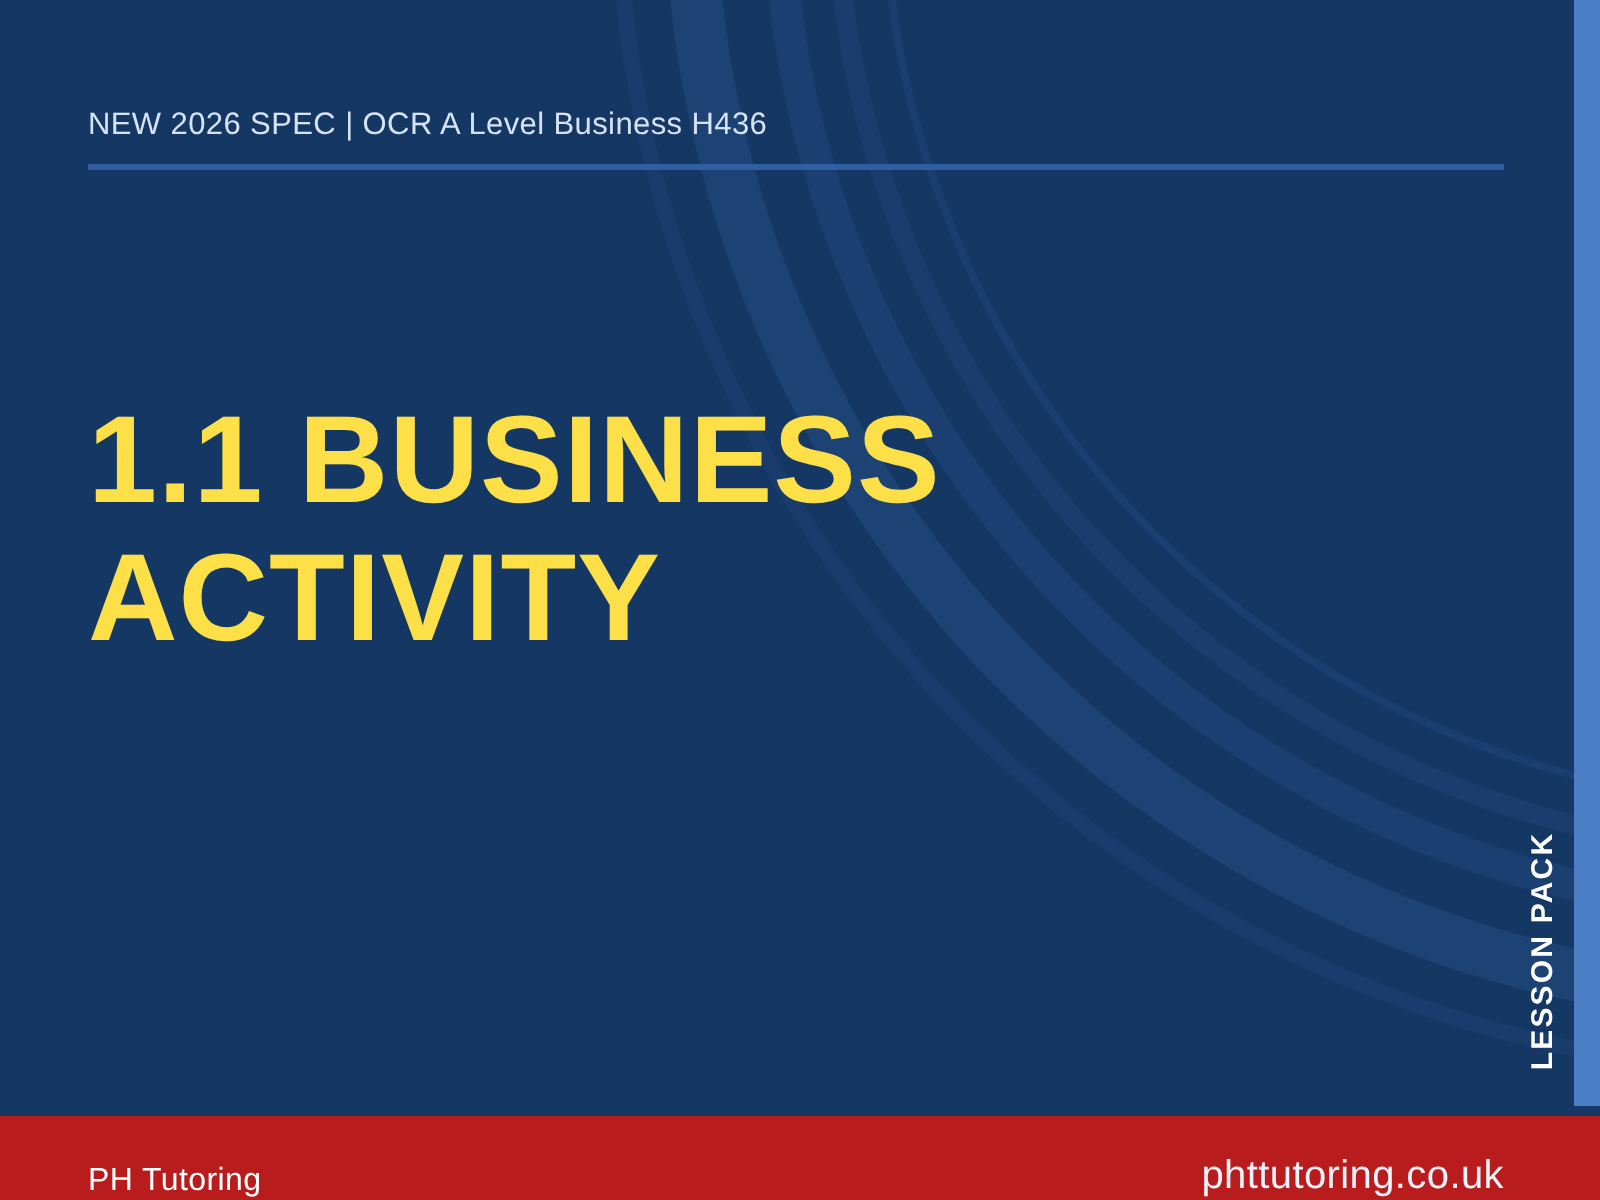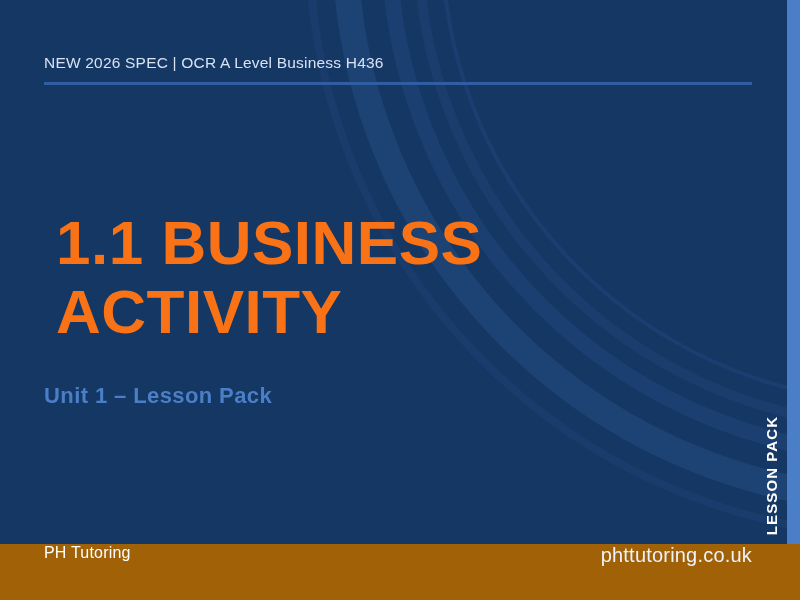--- a/index.html
+++ b/index.html
@@ -67,24 +67,24 @@
   
   #title-block {
     position: absolute;
     left: 44px;
     top: 196px;
     width: 560px;
   }
   #slide-title {
     font-size: 62px;
     font-weight: bold;
-    color: #f97316;
+    color: #fde047;
     line-height: 1.12;
     letter-spacing: 0.5px;
-    margin: 12px;
+    margin: 0;
   }
   #slide-subtitle {
     margin-top: 36px;
     font-size: 22px;
     font-weight: bold;
     color: #4a7fc8;
     letter-spacing: 0.4px;
   }
 
   
@@ -107,24 +107,24 @@
     letter-spacing: 1.1px;
     color: #ffffff;
   }
 
   
   #footer {
     position: absolute;
     left: 0;
     bottom: 0;
     width: 800px;
-    height: 56px;
-    background: #a16207;
+    height: 42px;
+    background: #b91c1c;
     display: flex;
-    align-items: flex-start;
+    align-items: flex-end;
     justify-content: space-between;
     box-sizing: border-box;
     padding: 0 48px 0 44px;
   }
   #footer-left {
     font-size: 16px;
     color: #ffffff;
     letter-spacing: 0.2px;
   }
   #footer-right {
@@ -155,21 +155,20 @@
 
   <div id="accent-bar"></div>
 
   <div id="header">
     <div id="header-text">NEW 2026 SPEC | OCR A Level Business H436</div>
     <div id="header-rule"></div>
   </div>
 
   <div id="title-block">
     <h1 id="slide-title">1.1 BUSINESS ACTIVITY</h1>
-    <div id="slide-subtitle">Unit 1 – Lesson Pack</div>
   </div>
 
   <div id="side-label">
     <span id="side-label-text">LESSON PACK</span>
   </div>
 
   <div id="footer">
     <span id="footer-left">PH Tutoring</span>
     <span id="footer-right">phttutoring.co.uk</span>
   </div>

